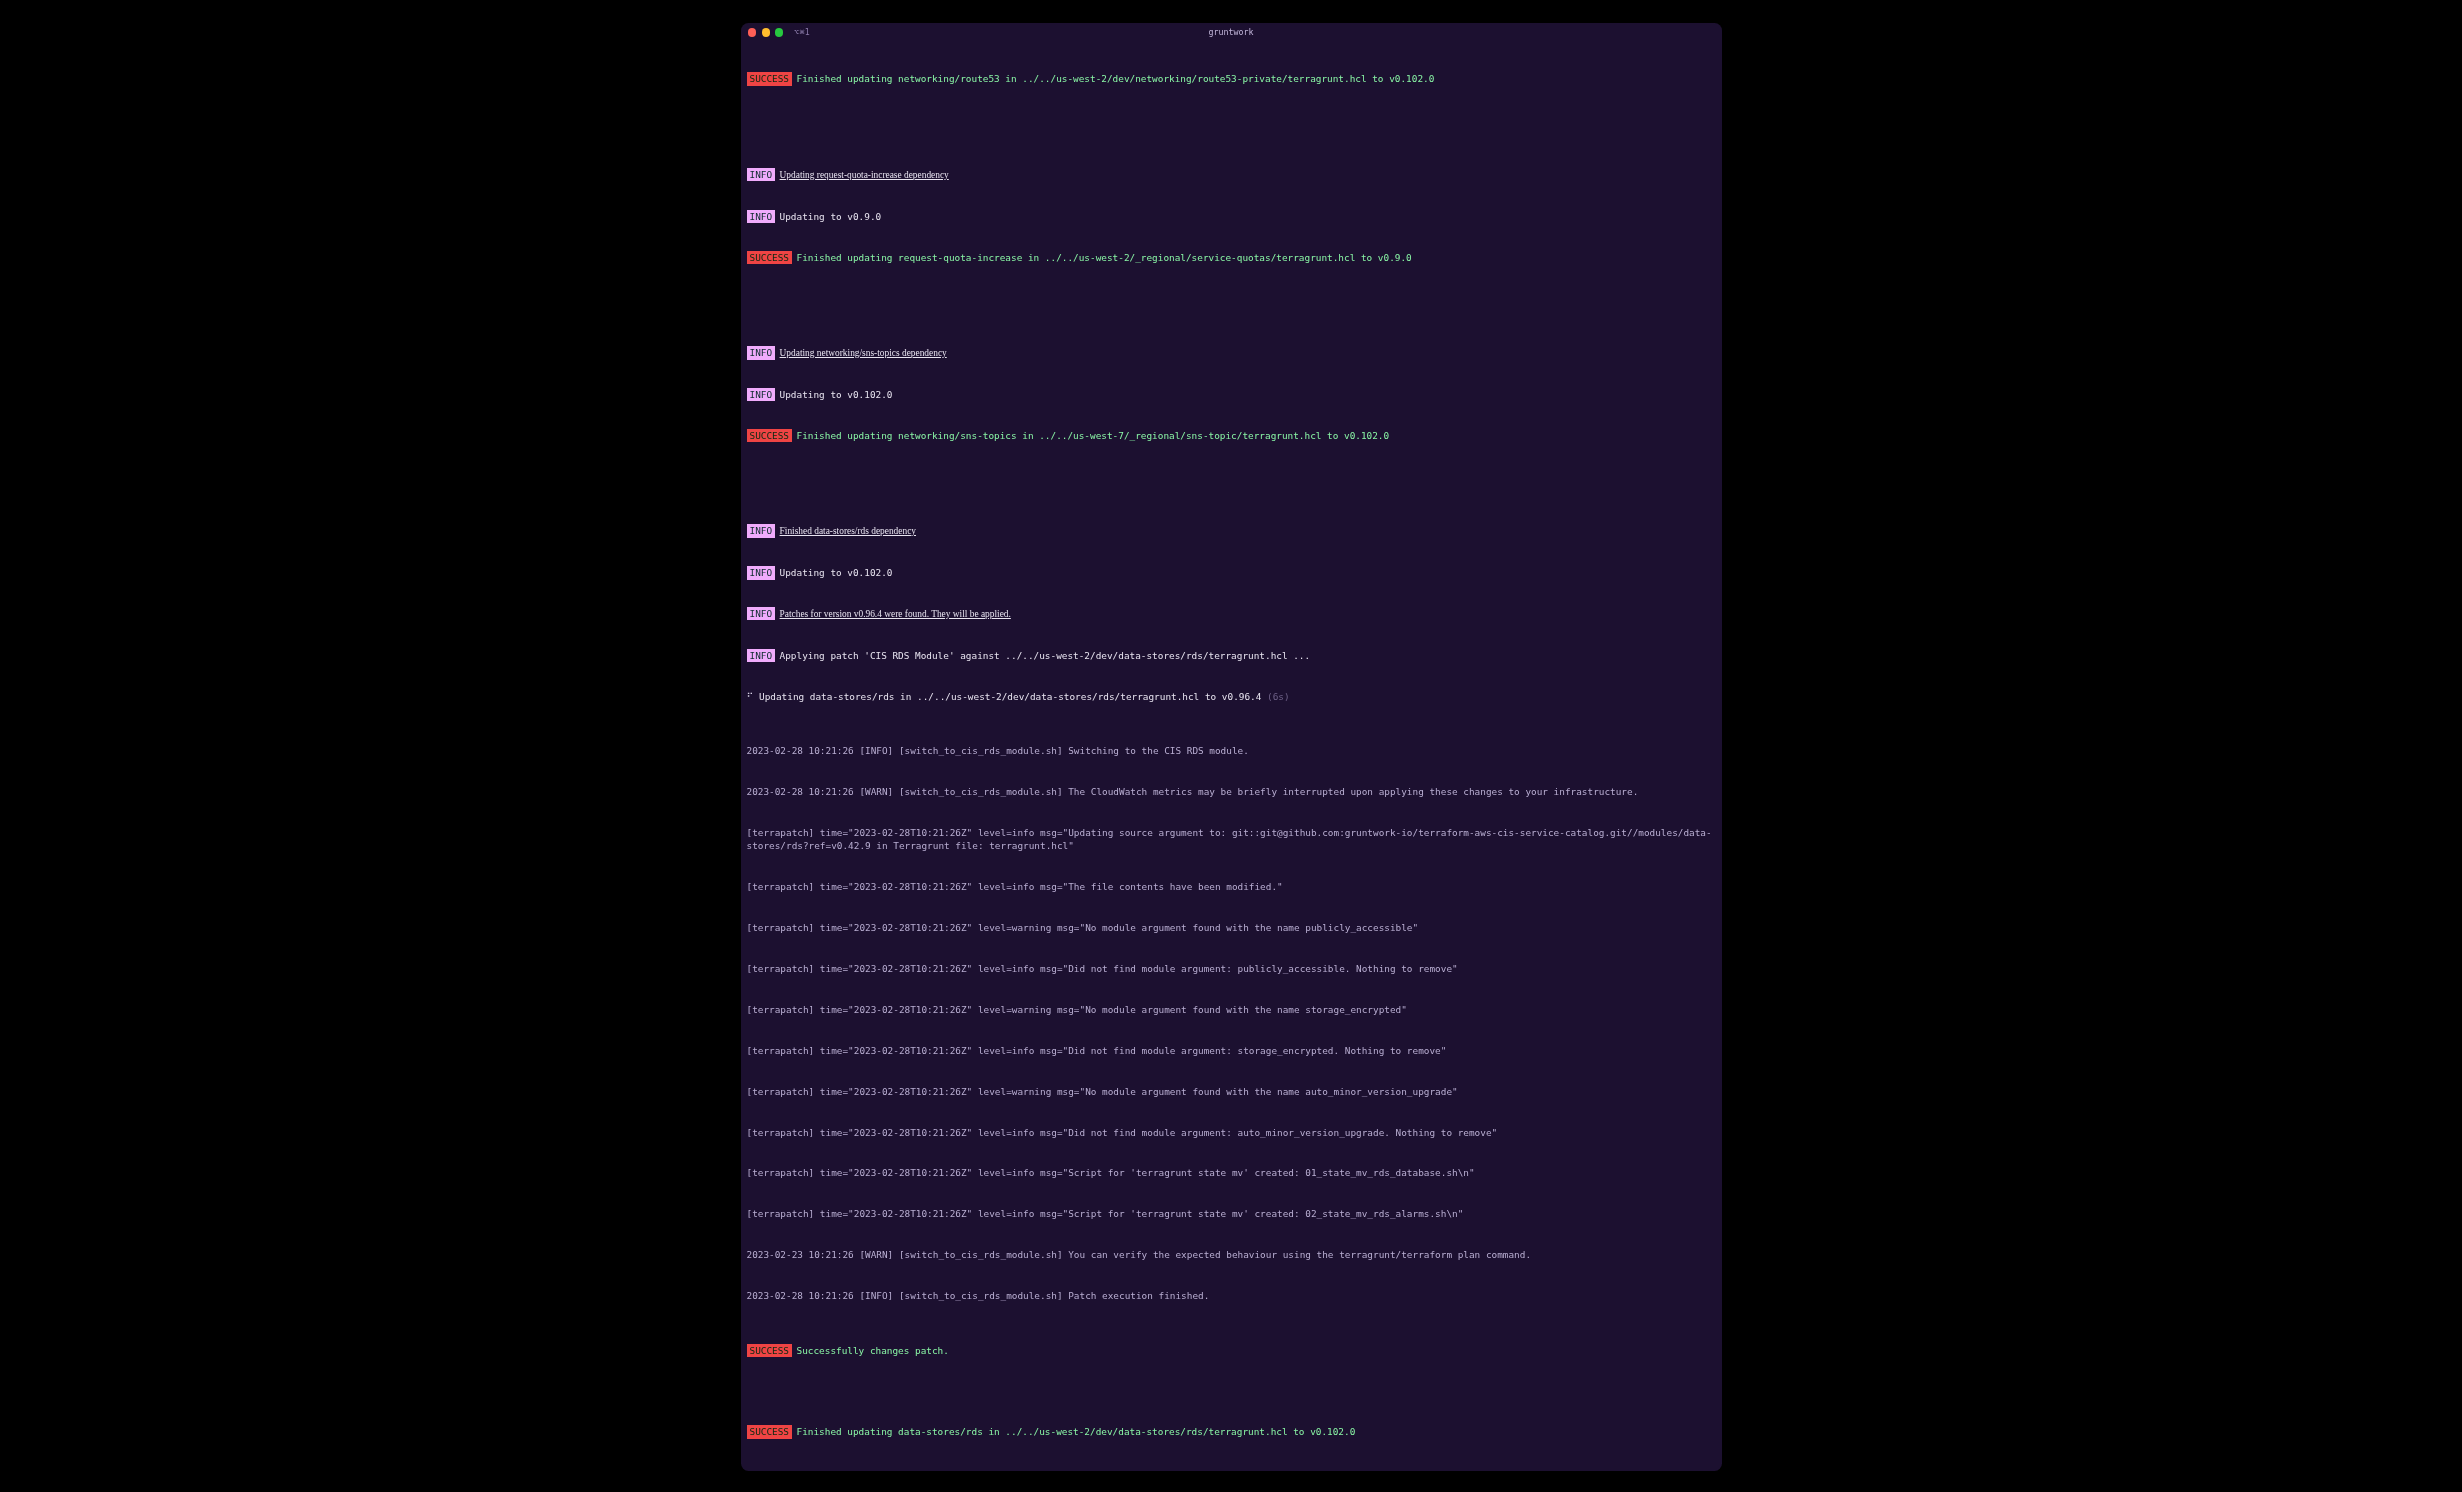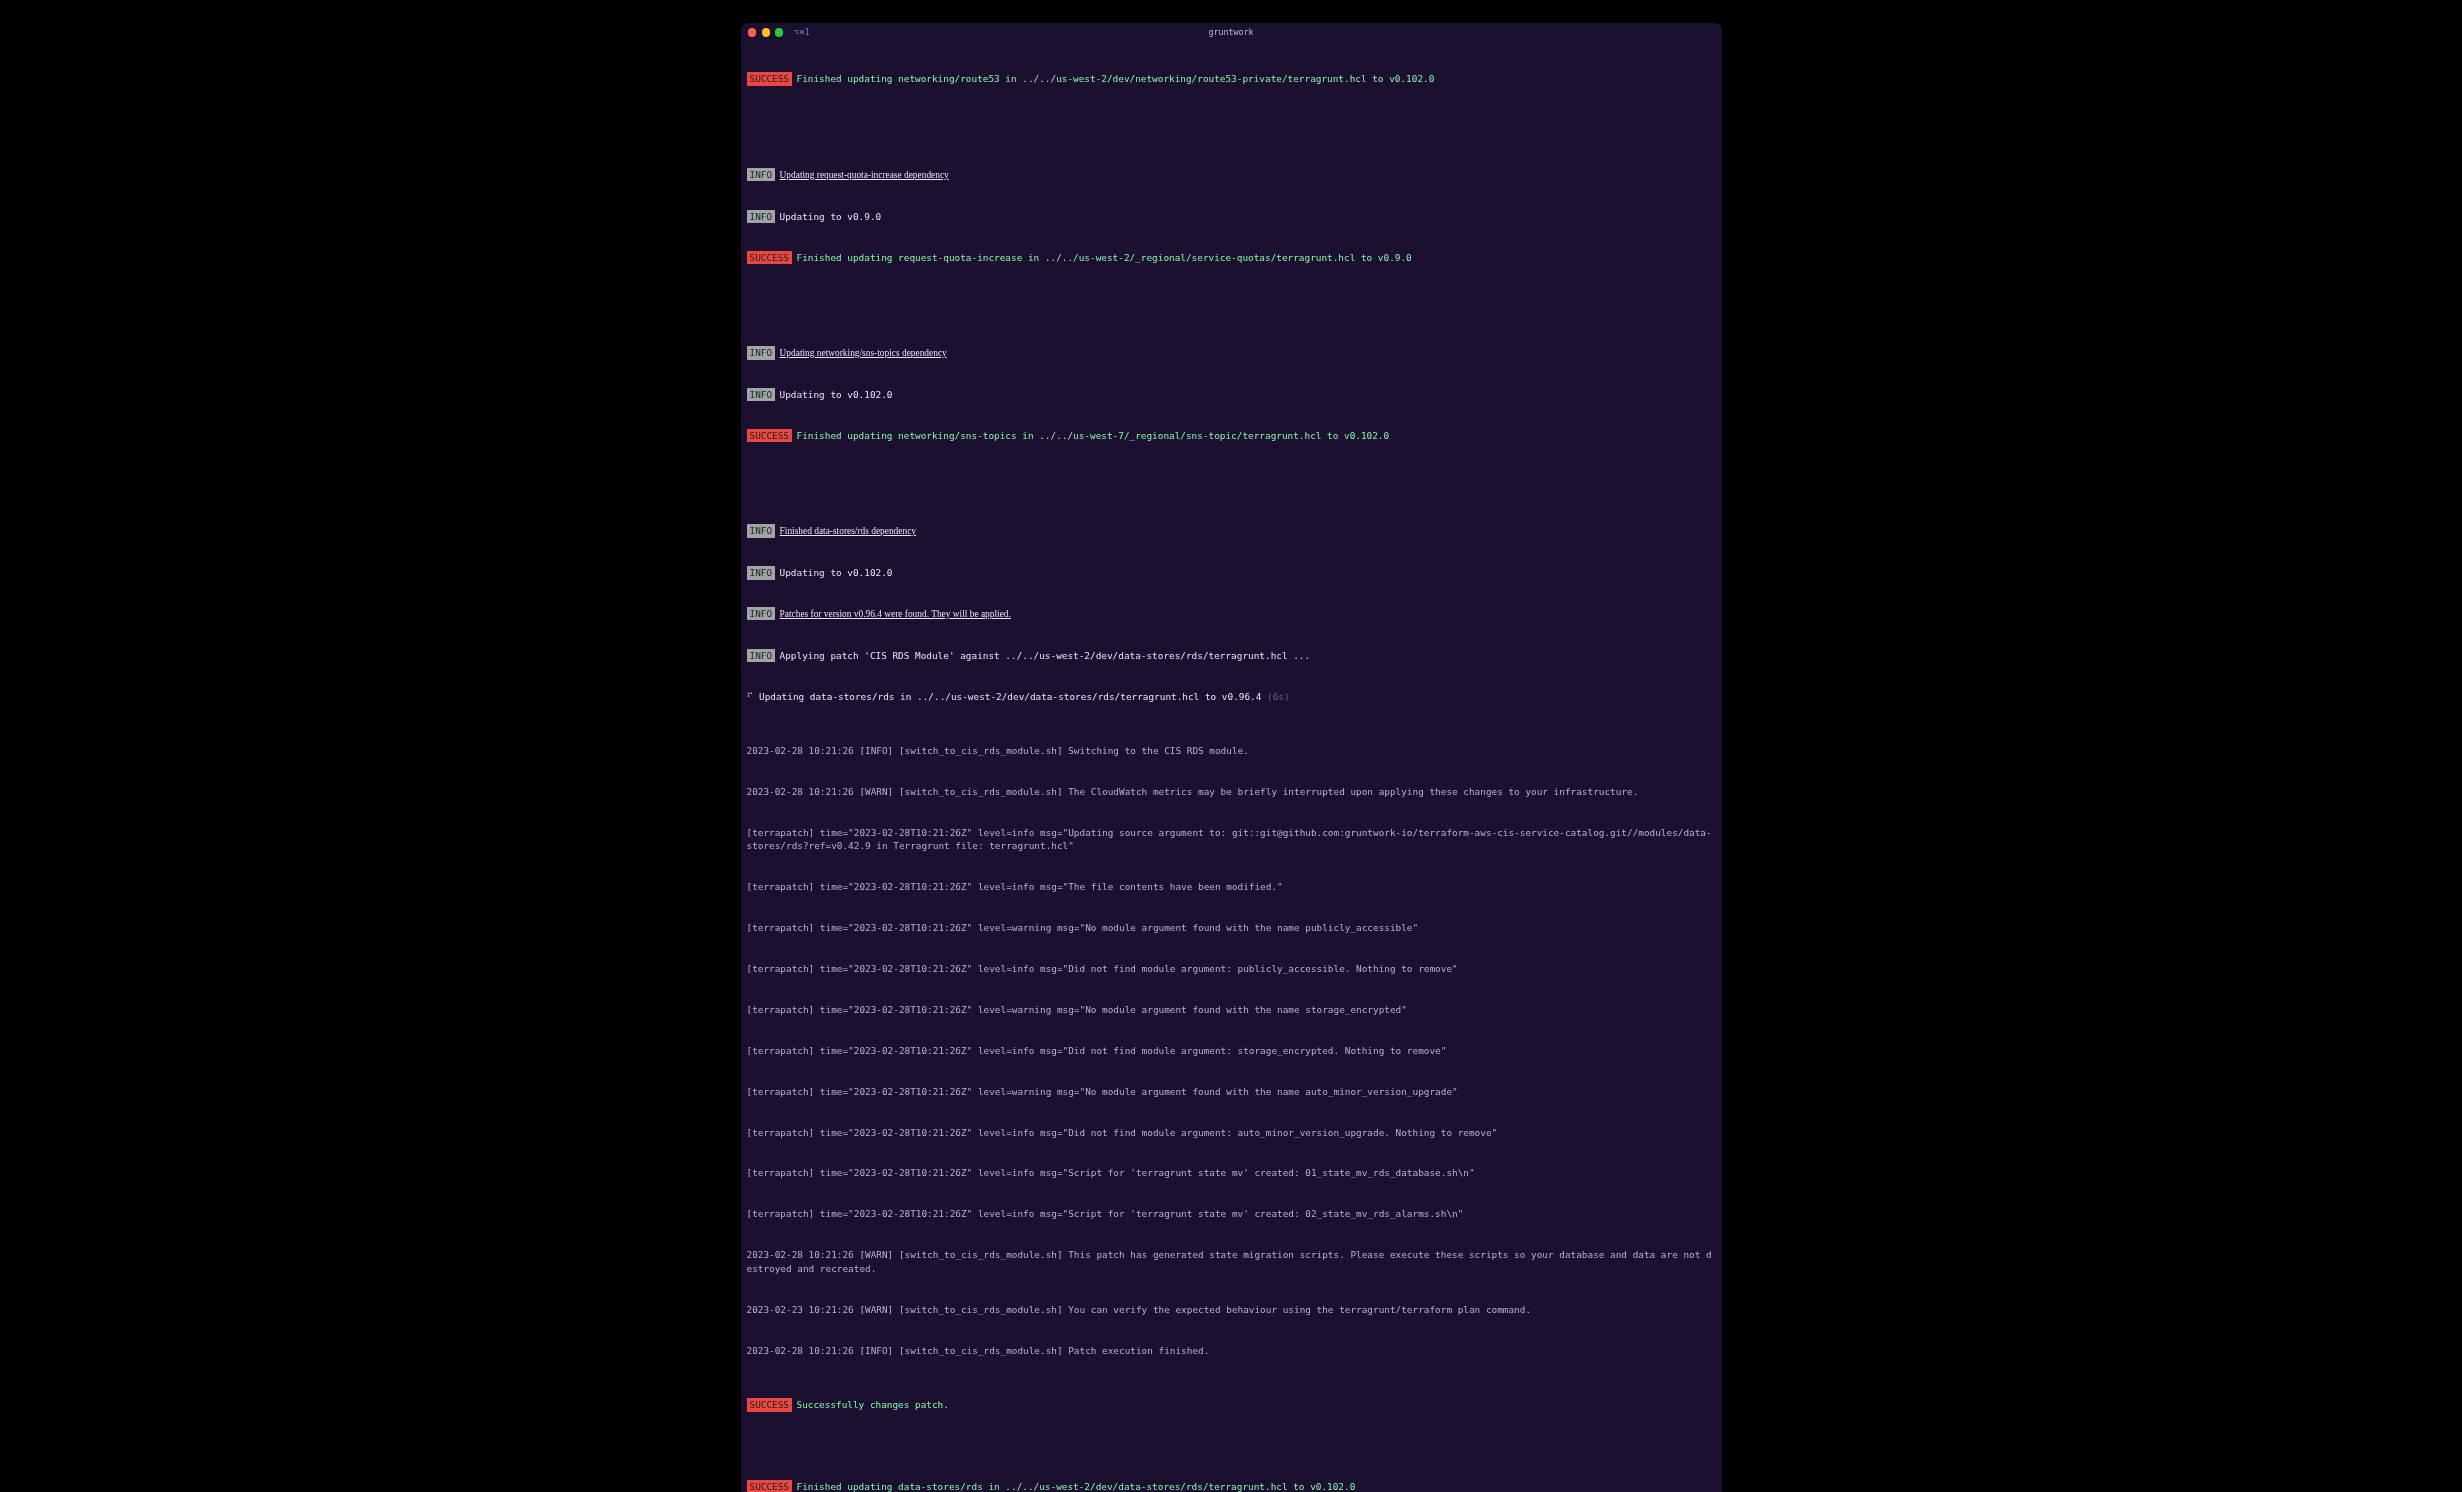--- a/index.html
+++ b/index.html
@@ -48,21 +48,21 @@
     word-break: break-all;
   }
   .blank { height: 1.45em; }
   .badge {
     display: inline-block;
     padding: 0 3px;
     font-weight: 500;
     margin-right: 4.5px;
   }
   .badge.success { background: #ef4444; color: #0a2a12; }
-  .badge.info    { background: #a3a3a3; color: #0a2a2a; text-align: right; }
+  .badge.info    { background: #f0abfc; color: #0a2a2a; text-align: right; }
   .msg-green { color: #89f5a5; }
   .msg-white { color: #e8e4f0; margin-top: 12px; }
   .msg-link  { color: #e8e4f0; text-decoration: underline; font-family: Liberation Serif, serif; }
   .log-gray  { color: #b9aed2; }
   .dim       { color: #6e6188; }
   .spinner   { color: #d7d2e6; }
   .row { margin: 0 0 0 0; }
 </style>
 </head>
 <body>
@@ -104,21 +104,20 @@
     <div class="row log-gray">[terrapatch] time="2023-02-28T10:21:26Z" level=info msg="Updating source argument to: git::git@github.com:gruntwork-io/terraform-aws-cis-service-catalog.git//modules/data-stores/rds?ref=v0.42.9 in Terragrunt file: terragrunt.hcl"</div>
     <div class="row log-gray">[terrapatch] time="2023-02-28T10:21:26Z" level=info msg="The file contents have been modified."</div>
     <div class="row log-gray">[terrapatch] time="2023-02-28T10:21:26Z" level=warning msg="No module argument found with the name publicly_accessible"</div>
     <div class="row log-gray">[terrapatch] time="2023-02-28T10:21:26Z" level=info msg="Did not find module argument: publicly_accessible. Nothing to remove"</div>
     <div class="row log-gray">[terrapatch] time="2023-02-28T10:21:26Z" level=warning msg="No module argument found with the name storage_encrypted"</div>
     <div class="row log-gray">[terrapatch] time="2023-02-28T10:21:26Z" level=info msg="Did not find module argument: storage_encrypted. Nothing to remove"</div>
     <div class="row log-gray">[terrapatch] time="2023-02-28T10:21:26Z" level=warning msg="No module argument found with the name auto_minor_version_upgrade"</div>
     <div class="row log-gray">[terrapatch] time="2023-02-28T10:21:26Z" level=info msg="Did not find module argument: auto_minor_version_upgrade. Nothing to remove"</div>
     <div class="row log-gray">[terrapatch] time="2023-02-28T10:21:26Z" level=info msg="Script for 'terragrunt state mv' created: 01_state_mv_rds_database.sh\n"</div>
     <div class="row log-gray">[terrapatch] time="2023-02-28T10:21:26Z" level=info msg="Script for 'terragrunt state mv' created: 02_state_mv_rds_alarms.sh\n"</div>
-    <div class="row log-gray">2023-02-28 10:21:26 [WARN] [switch_to_cis_rds_module.sh] This patch has generated state migration scripts. Please execute these scripts so your database and data are not destroyed and recreated.</div>
     <div class="row log-gray">2023-02-23 10:21:26 [WARN] [switch_to_cis_rds_module.sh] You can verify the expected behaviour using the terragrunt/terraform plan command.</div>
     <div class="row log-gray">2023-02-28 10:21:26 [INFO] [switch_to_cis_rds_module.sh] Patch execution finished.</div>
 
     <div class="row"><span class="badge success">SUCCESS</span><span class="msg-green">Successfully changes patch.</span></div>
     <div class="blank"></div>
     <div class="row"><span class="badge success">SUCCESS</span><span class="msg-green">Finished updating data-stores/rds in ../../us-west-2/dev/data-stores/rds/terragrunt.hcl to v0.102.0</span></div>
   </div>
 
 </div>
 

